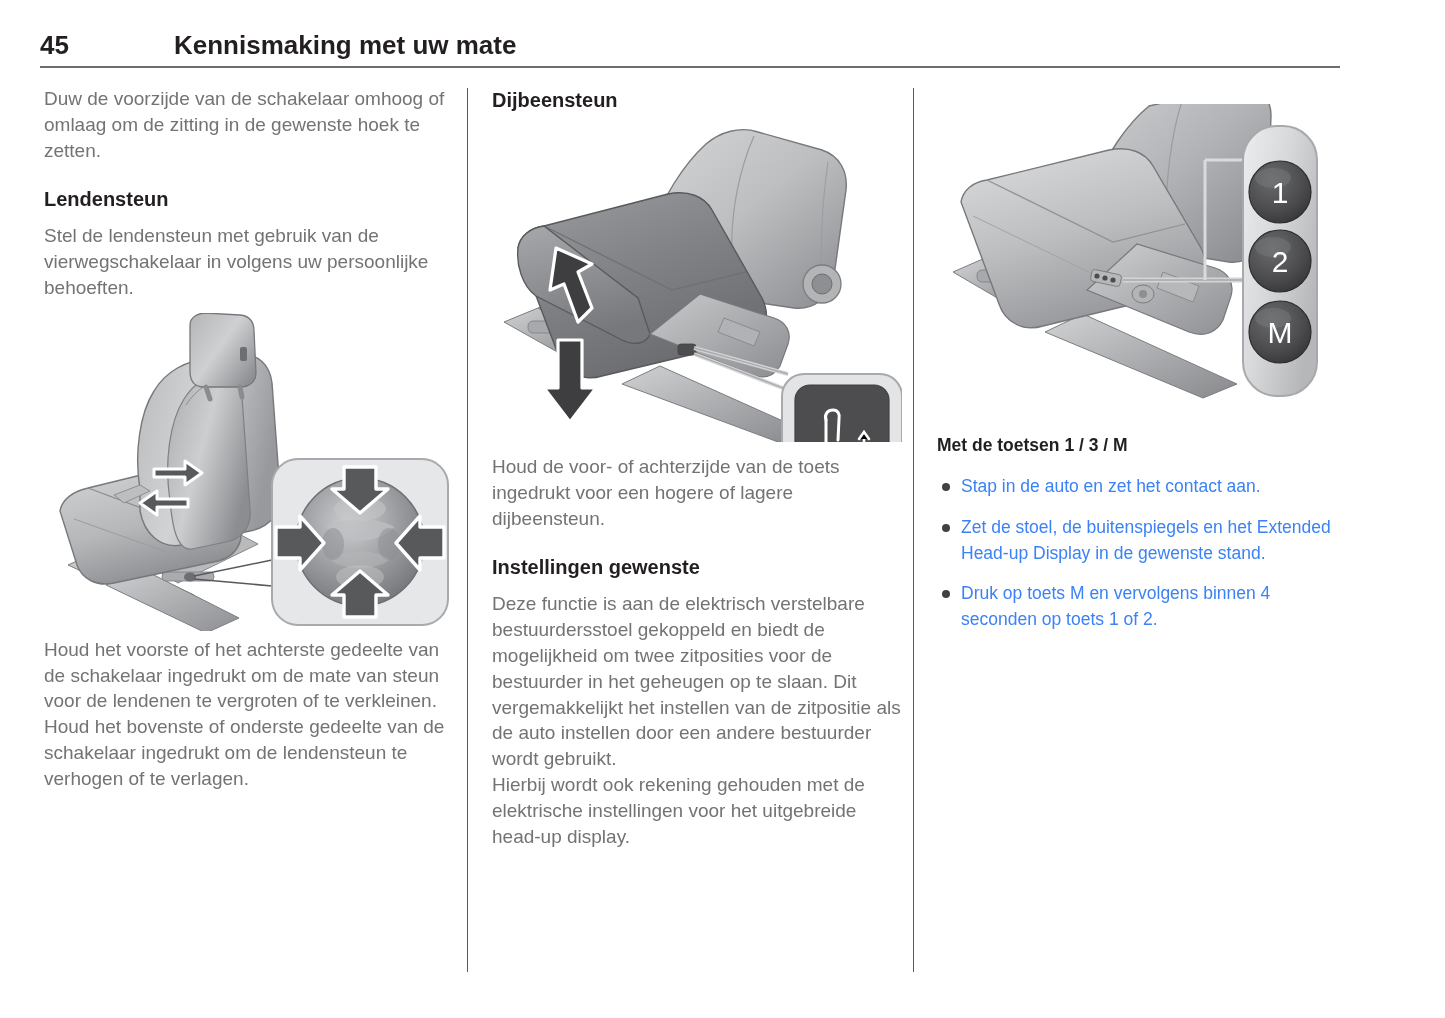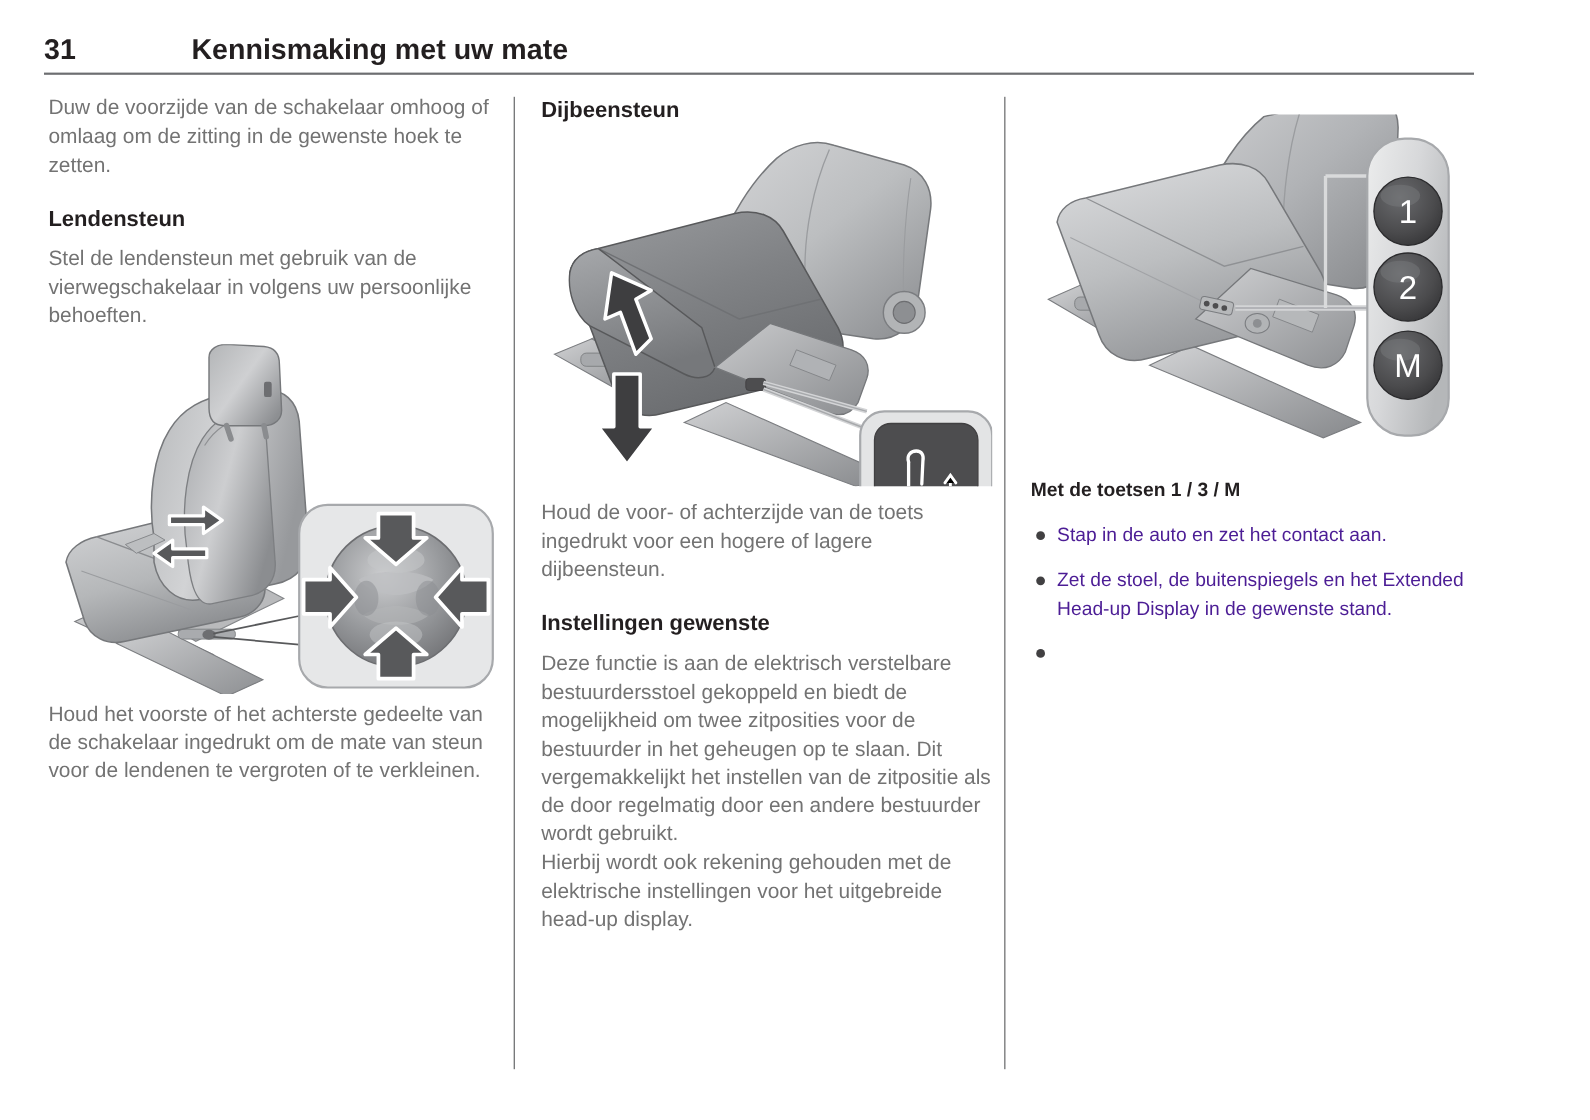--- a/index.html
+++ b/index.html
@@ -111,21 +111,21 @@
     margin: 0;
     padding: 0;
     list-style: none;
   }
   ul.bullets li {
     position: relative;
     padding-left: 24px;
     margin-bottom: 15px;
     font-size: 17.5px;
     line-height: 25.8px;
-    color: #4c1d95;
+    color: #3b82f6;
   }
   ul.bullets li:last-child { margin-bottom: 0; }
   ul.bullets li .dot {
     position: absolute;
     left: 5px;
     top: 9px;
     width: 8px;
     height: 8px;
     border-radius: 50%;
     background: #414042;
@@ -134,21 +134,21 @@
   
   .figure { position: relative; }
 
   
   svg { display: block; }
 </style>
 </head>
 <body>
 
 <div class="page-header">
-  <div class="page-number">31</div>
+  <div class="page-number">45</div>
   <div class="page-title">Kennismaking met uw mate</div>
   <div class="header-rule"></div>
 </div>
 
 <div class="columns">
 
   <div class="divider divider-1"></div>
   <div class="divider divider-2"></div>
 
   <div class="col col-1">
@@ -251,20 +251,21 @@
             <path d="M300 304 L332 304 L332 282 L344 282 L316 258 L288 282 L300 282 Z"></path>
             <path d="M232 214 L232 245 L256 245 L256 257 L280 230 L256 203 L256 214 Z"></path>
             <path d="M400 214 L400 245 L376 245 L376 257 L352 230 L376 203 L376 214 Z"></path>
           </g>
         </g>
       </svg>
     </div>
 
     <div class="sp-6"></div>
     <p class="body">Houd het voorste of het achterste gedeelte van de schakelaar ingedrukt om de mate van steun voor de lendenen te vergroten of te verkleinen.</p>
+    <p class="body">Houd het bovenste of onderste gedeelte van de schakelaar ingedrukt om de lendensteun te verhogen of te verlagen.</p>
   </div>
 
   <div class="col col-2">
 
     <h2 class="subhead">Dijbeensteun</h2>
 
     <div class="sp-8"></div>
 
     <div class="figure">
       <svg width="410" height="320" viewBox="0 0 410 320">
@@ -351,21 +352,21 @@
       </svg>
     </div>
 
     <div class="sp-12"></div>
     <p class="body">Houd de voor- of achterzijde van de toets ingedrukt voor een hogere of lagere dijbeensteun.</p>
 
     <div class="sp-22"></div>
     <h2 class="subhead">Instellingen gewenste</h2>
     <div class="sp-10"></div>
 
-    <p class="body">Deze functie is aan de elektrisch verstelbare bestuurdersstoel gekoppeld en biedt de mogelijkheid om twee zitposities voor de bestuurder in het geheugen op te slaan. Dit vergemakkelijkt het instellen van de zitpositie als de door regelmatig door een andere bestuurder wordt gebruikt.</p>
+    <p class="body">Deze functie is aan de elektrisch verstelbare bestuurdersstoel gekoppeld en biedt de mogelijkheid om twee zitposities voor de bestuurder in het geheugen op te slaan. Dit vergemakkelijkt het instellen van de zitpositie als de auto instellen door een andere bestuurder wordt gebruikt.</p>
     <p class="body">Hierbij wordt ook rekening gehouden met de elektrische instellingen voor het uitgebreide head-up display.</p>
   </div>
 
   <div class="col col-3">
 
     <div class="figure" style="margin-top:18px;">
       <svg width="410" height="312" viewBox="0 0 410 312">
         <defs>
           <linearGradient id="m-back" x1="0.1" y1="0" x2="0.9" y2="0.9">
             <stop offset="0" stop-color="#cbccce"></stop>
@@ -462,19 +463,20 @@
       <li>
         <span class="dot"></span>
         <span>Stap in de auto en zet het contact aan.</span>
       </li>
       <li>
         <span class="dot"></span>
         <span>Zet de stoel, de buitenspiegels en het Extended Head-up Display in de gewenste stand.</span>
       </li>
       <li>
         <span class="dot"></span>
+        <span>Druk op toets M en vervolgens binnen 4 seconden op toets 1 of 2.</span>
       </li>
     </ul>
 
     <div class="sp-22"></div>
   </div>
 
 </div>
 
 </body></html>

